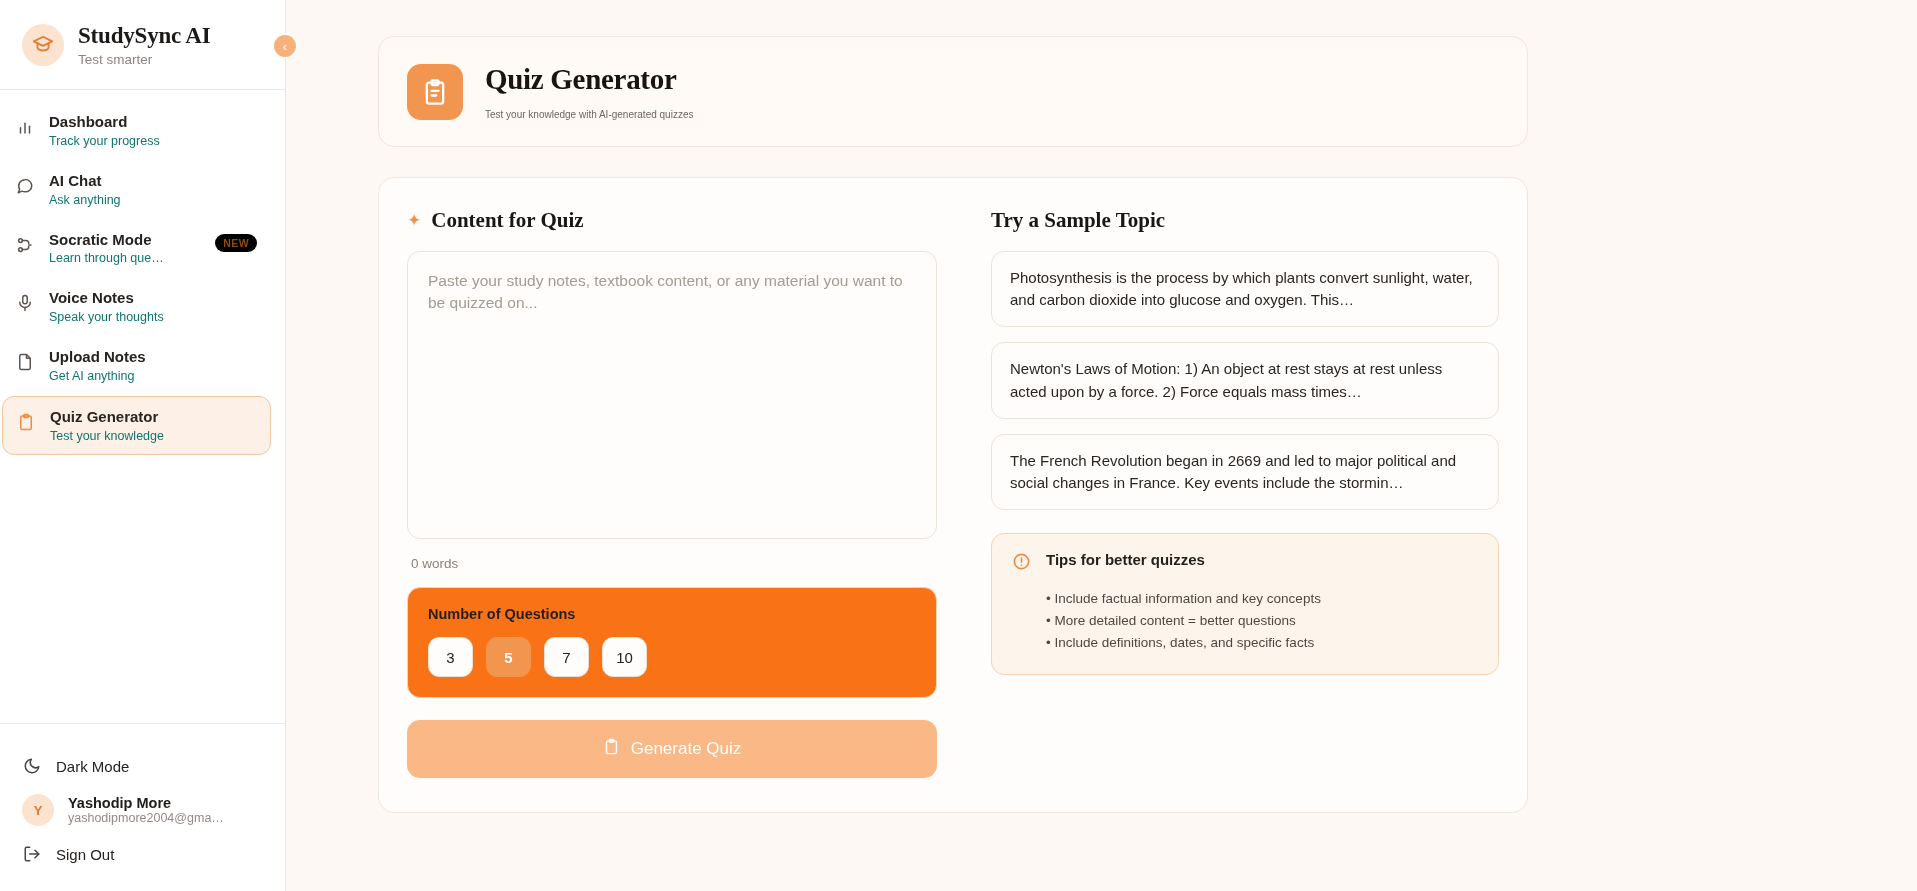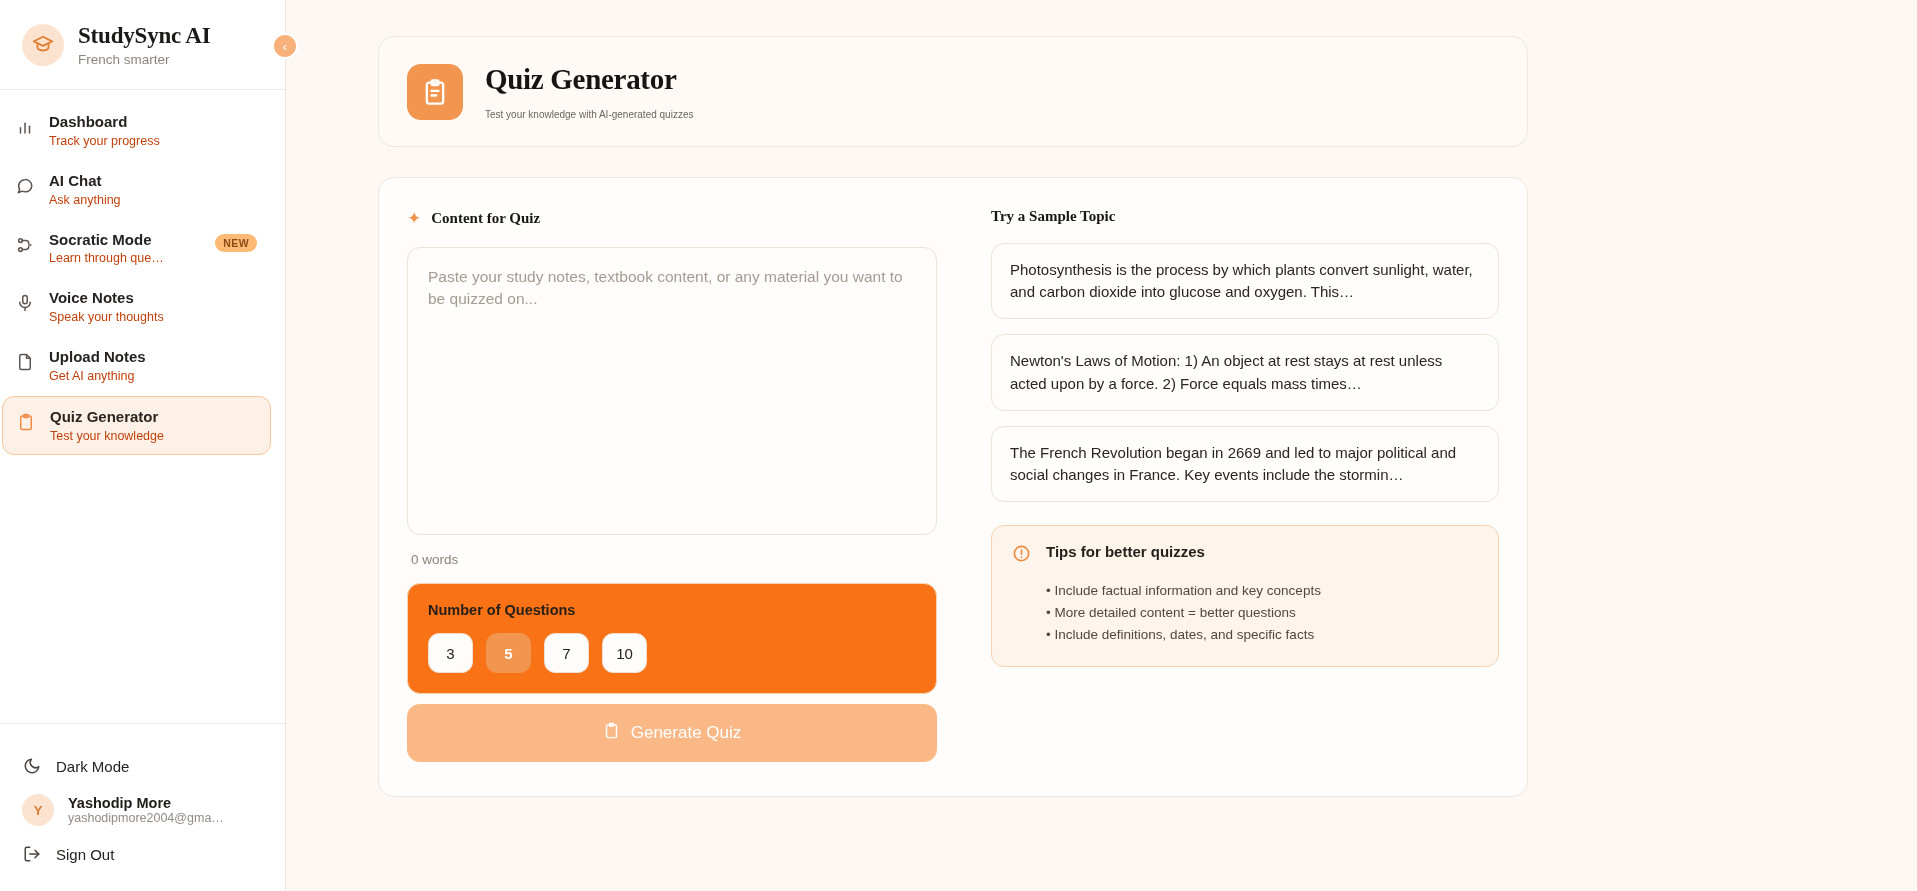--- a/index.html
+++ b/index.html
@@ -93,35 +93,35 @@
     margin-top: 3px;
   }
   .nav-label {
     font-size: 15px;
     color: #26221f;
     font-weight: 600;
     line-height: 1.25;
   }
   .nav-sub {
     font-size: 12.5px;
-    color: #c2410c;
+    color: #0f766e;
     margin-top: 2px;
     white-space: nowrap;
     overflow: hidden;
     text-overflow: ellipsis;
     max-width: 160px;
   }
   .nav-item.active {
     background: #fdf0e6;
     border: 1px solid #f6c79c;
   }
   .nav-item.active .nav-label { color: #2a2521; }
   .nav-item.active .nav-icon { color: #ef8b45; }
   .badge-new {
-    background: #fdba74;
+    background: #000000;
     color: #8a4b17;
     font-size: 10.5px;
     font-weight: bold;
     border-radius: 9px;
     padding: 3px 8px;
     letter-spacing: 0.4px;
     position: absolute;
     right: 14px;
     top: 14px;
   }
@@ -215,21 +215,21 @@
   .col-right { flex: 1 1 auto; padding-left: 26px; }
 
   .section-title-row {
     display: flex;
     align-items: center;
     gap: 10px;
     margin-bottom: 18px;
   }
   .section-title {
     font-family: "Liberation Serif", serif;
-    font-size: 15px;
+    font-size: 21px;
     font-weight: bold;
     color: #191715;
   }
   .sparkle { color: #f0924b; font-size: 17px; }
 
   .textarea {
     width: 100%;
     height: 288px;
     border: 1px solid #ece3da;
     border-radius: 13px;
@@ -274,21 +274,21 @@
     font-family: "Liberation Sans", sans-serif;
   }
   .qbtn.sel {
     background: #f2954e;
     border-color: #f2954e;
     color: #fff;
     font-weight: bold;
   }
 
   .generate-btn {
-    margin-top: 10px;
+    margin-top: 22px;
     width: 100%;
     height: 58px;
     border: none;
     border-radius: 13px;
     background: #fab886;
     color: #fff;
     font-size: 17px;
     display: flex;
     align-items: center;
     justify-content: center;
@@ -331,21 +331,21 @@
 
     <div class="brand">
       <div class="brand-logo">
         <svg width="22" height="22" viewBox="0 0 24 24" fill="none" stroke="#e07f34" stroke-width="2" stroke-linecap="round" stroke-linejoin="round">
           <path d="M2 8l10-5 10 5-10 5L2 8z"></path>
             <path d="M6 10.5V15c0 1.5 3 3 6 3s6-1.5 6-3v-4.5"></path>
         </svg>
       </div>
       <div class="brand-text">
         <div class="brand-title">StudySync AI</div>
-        <div class="brand-sub">French smarter</div>
+        <div class="brand-sub">Test smarter</div>
       </div>
     </div>
 
     <div class="collapse-btn">‹</div>
 
     <nav class="nav">
 
       <div class="nav-item">
         <span class="nav-icon">
           <svg width="18" height="18" viewBox="0 0 24 24" fill="none" stroke="currentColor" stroke-width="2" stroke-linecap="round">

